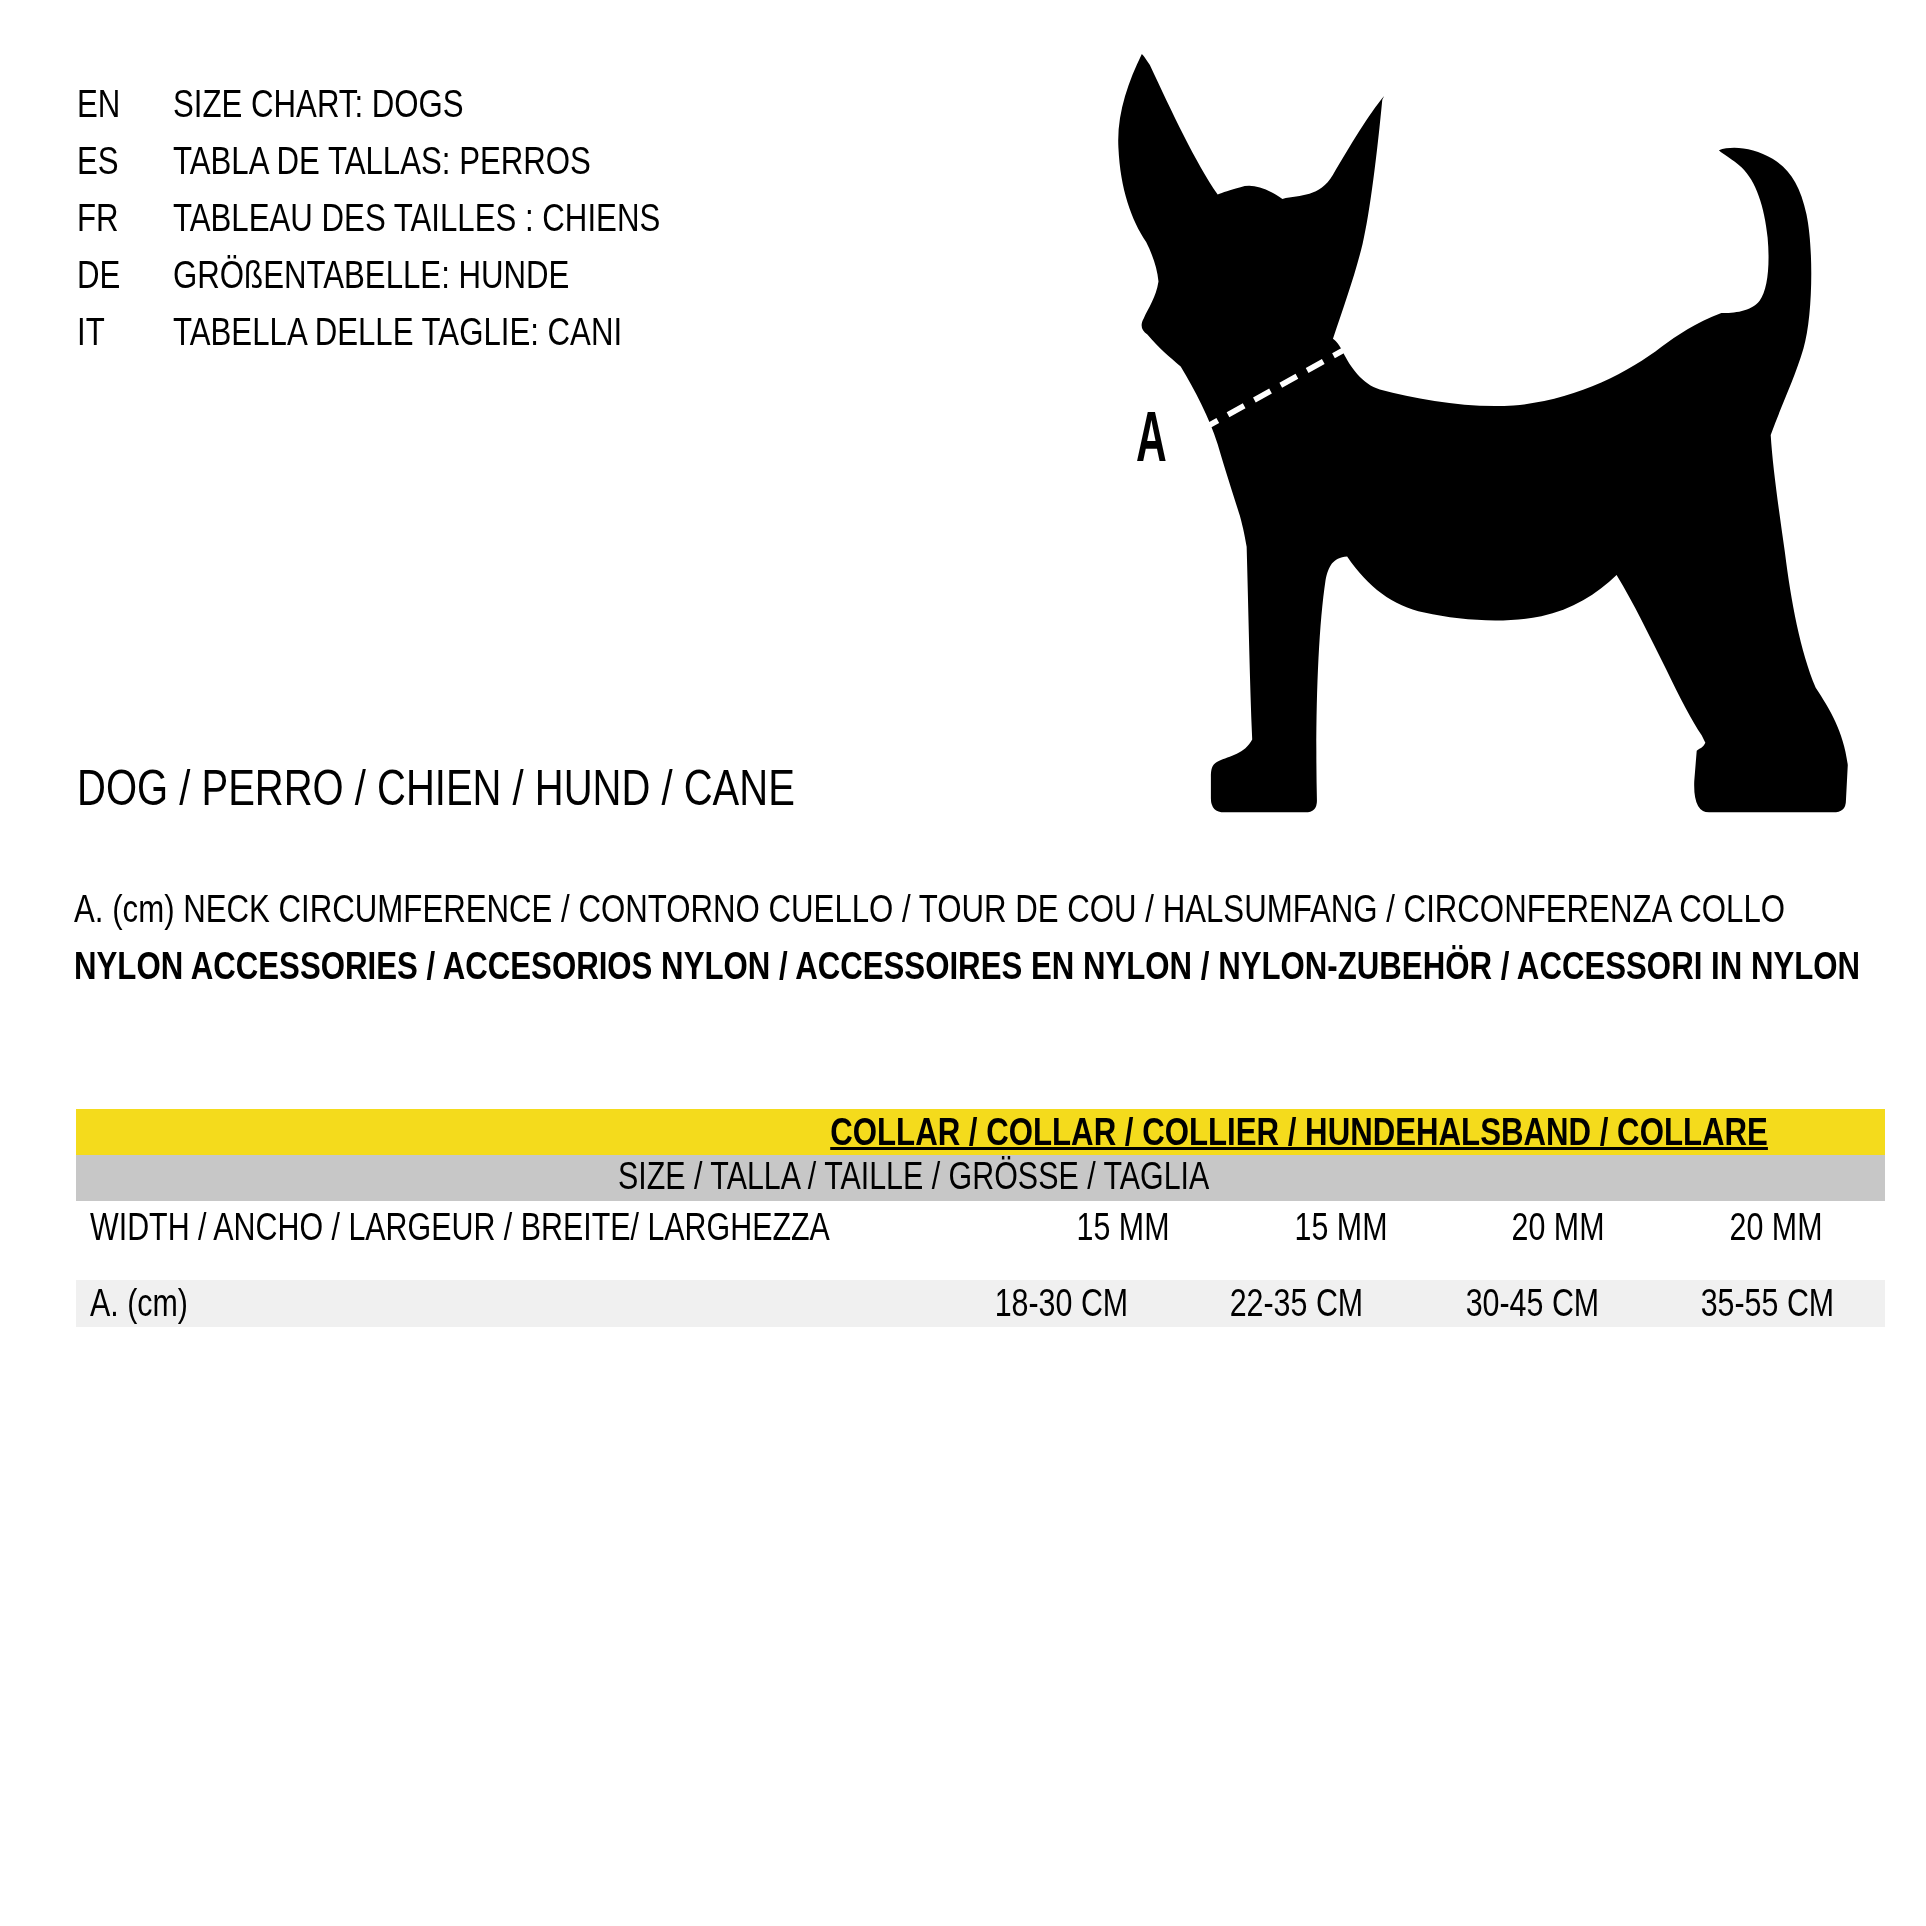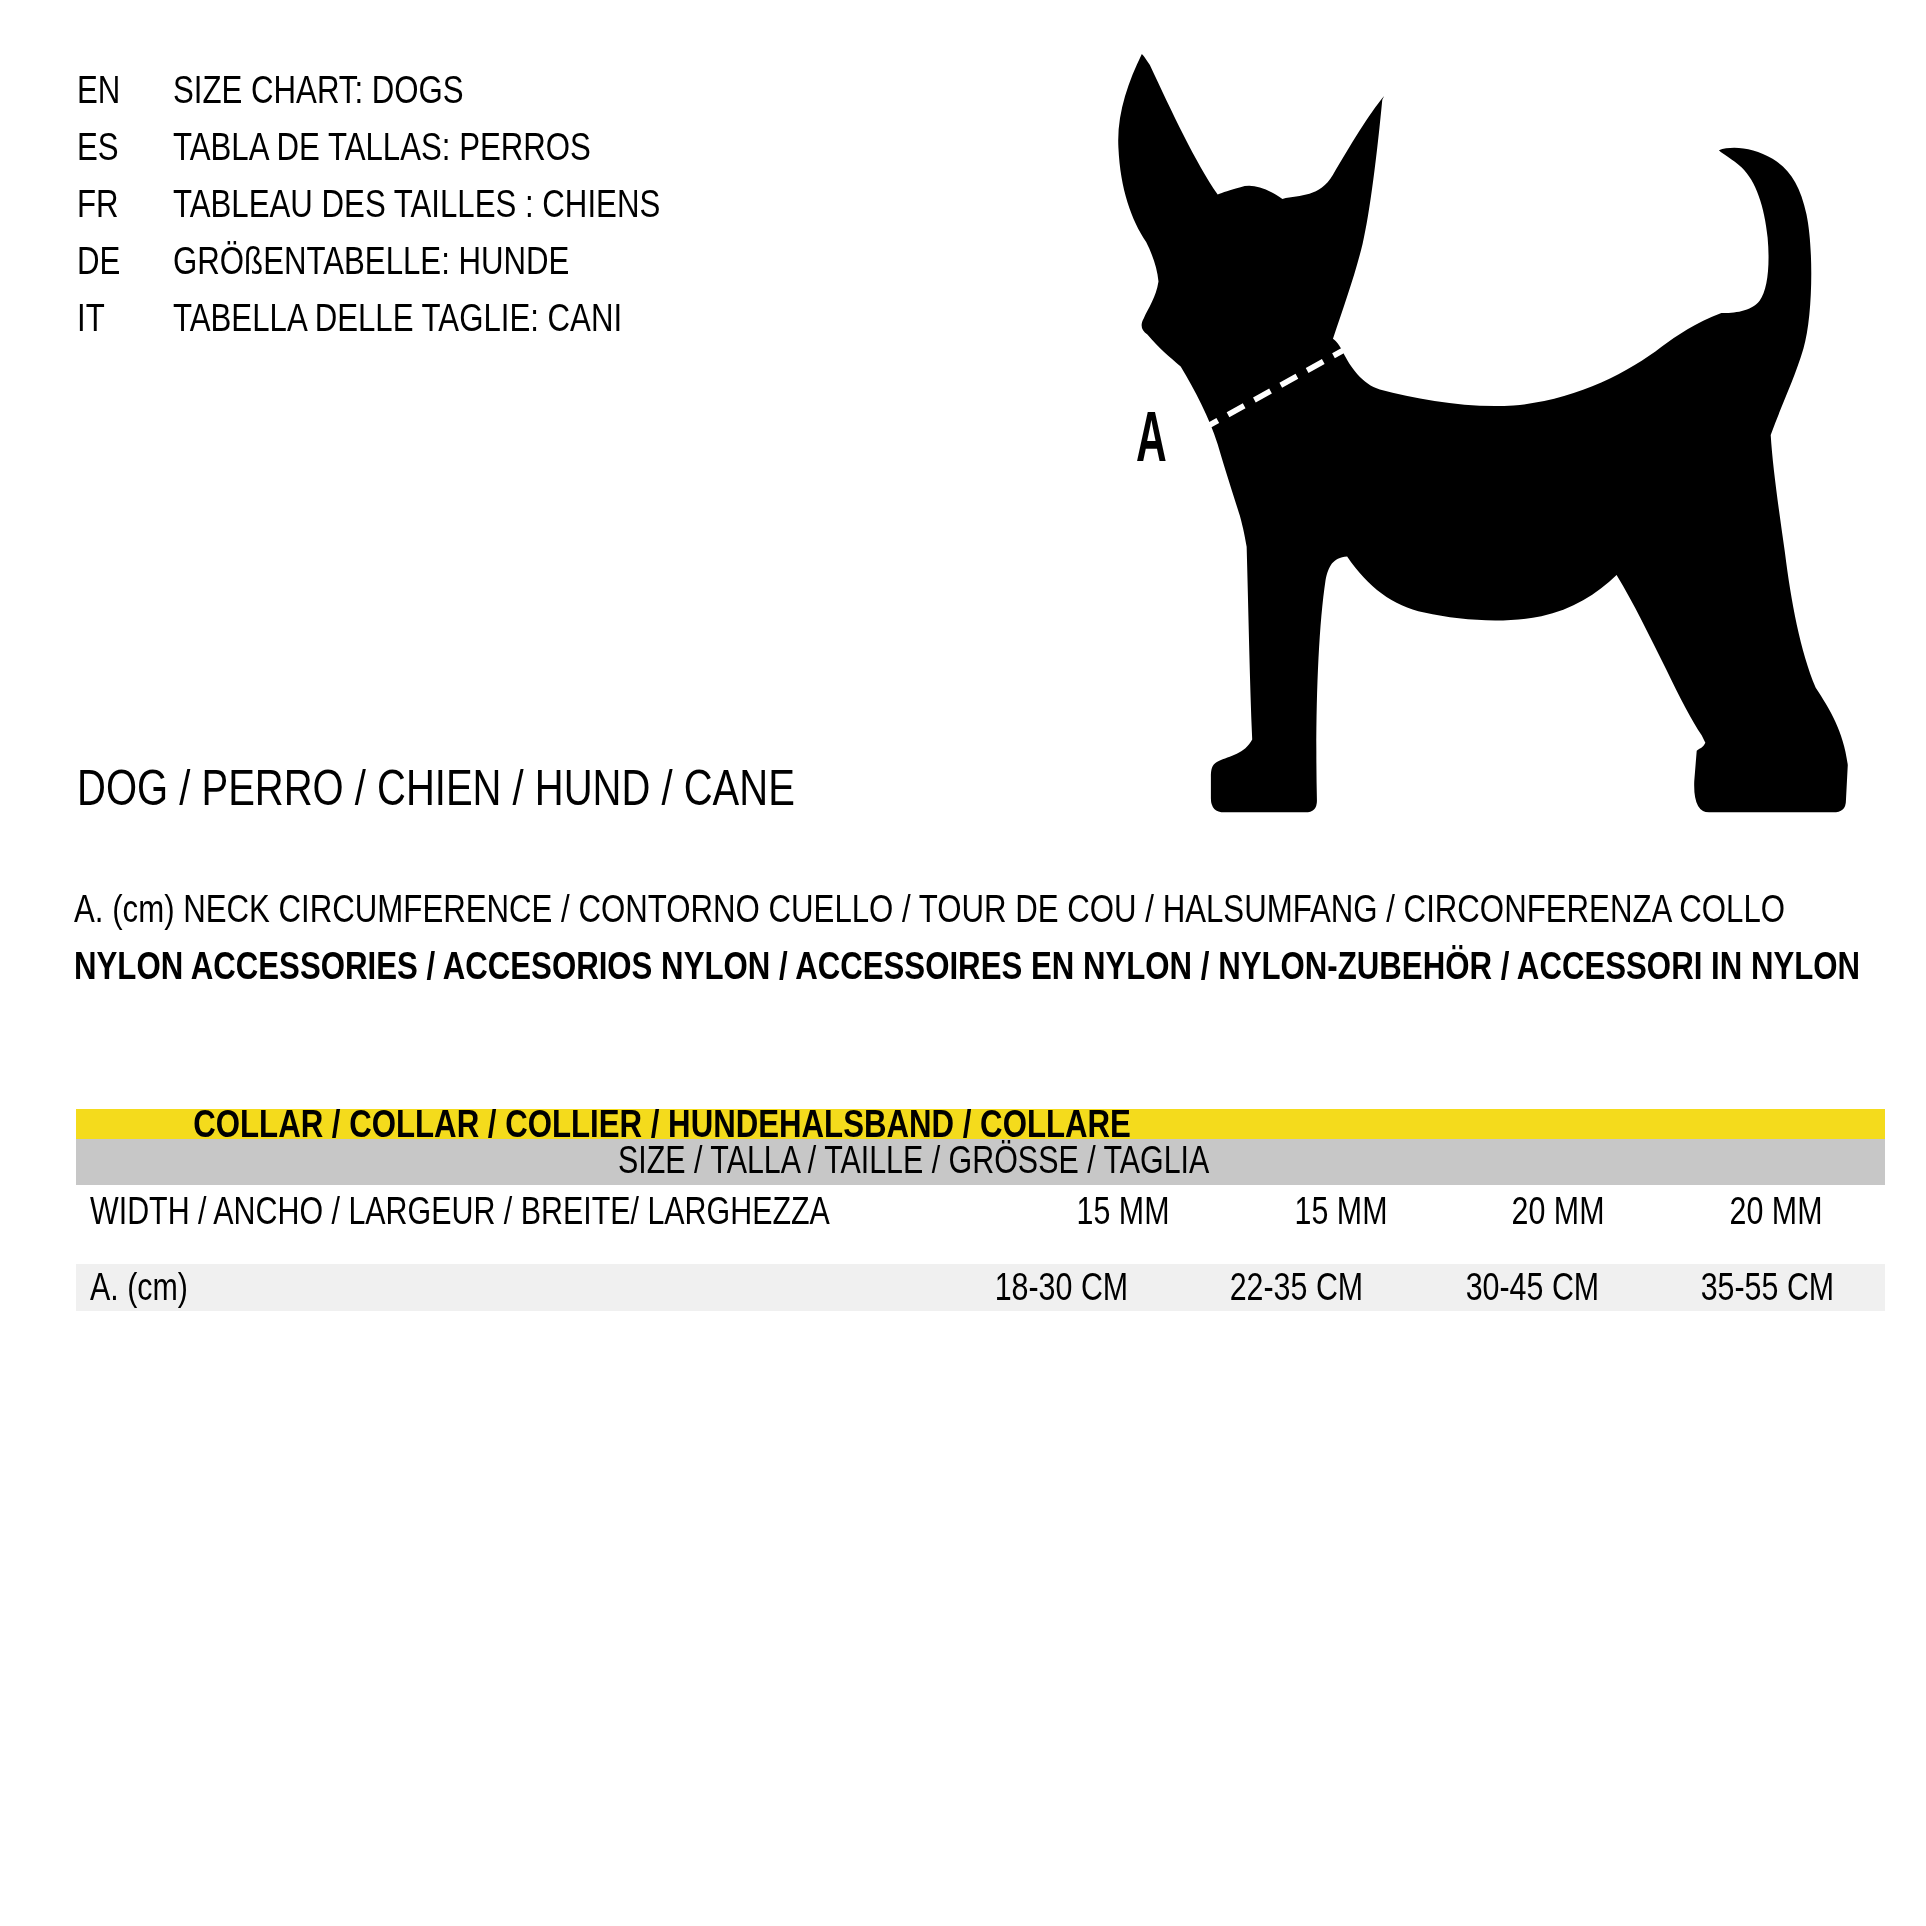--- a/index.html
+++ b/index.html
@@ -4,38 +4,38 @@
 <style>
   html,body{margin:0;padding:0;background:#fff;}
   body{font-family:"Liberation Sans","DejaVu Sans",sans-serif;color:#000;}
   #page{position:relative;width:1926px;height:1926px;background:#fff;overflow:hidden;}
 
   
   .cond{display:inline-block;transform:scaleX(0.8);transform-origin:0 50%;white-space:nowrap;}
   .cond-c{display:inline-block;transform:scaleX(0.8);transform-origin:50% 50%;white-space:nowrap;}
 
   
-  #legend{position:absolute;left:77px;top:61px;font-size:39px;line-height:57px;}
+  #legend{position:absolute;left:77px;top:75px;font-size:39px;line-height:57px;}
   .lang-row{display:flex;}
   .lang-code{width:96px;flex:0 0 96px;}
 
   
   #dog-figure{position:absolute;left:1103px;top:46px;width:783px;height:783px;}
   #measure-a{position:absolute;left:1136px;top:401px;font-size:71px;line-height:1;font-weight:700;}
   #measure-a .cond{transform:scaleX(0.6);}
 
   
   #dog-caption{position:absolute;left:77px;top:769px;font-size:50px;line-height:39px;}
   #note-measure{position:absolute;left:74px;top:889px;font-size:39px;line-height:39px;}
   #note-material{position:absolute;left:74px;top:946px;font-size:39px;line-height:39px;font-weight:700;}
 
   
   #size-table{position:absolute;left:76px;top:1109px;width:1809px;}
   .t-row{display:flex;align-items:center;width:100%;}
-  .t-head{height:30px;justify-content:flex-start;font-size:39px;font-weight:700;background:#F4DB1C;}
+  .t-head{height:46px;justify-content:flex-end;font-size:39px;font-weight:700;background:#F4DB1C;text-decoration:underline;}
   .t-r1{height:46px;background:#C7C7C7;flex-direction:column;}
   .t-r2{height:53px;background:#FFFFFF;}
   .t-r3{height:47px;background:#F0F0F0;margin-top:26px;}
   .t-label{flex:0 0 868px;padding-left:13.6px;box-sizing:border-box;font-size:38px;}
   .t-val{flex:1 1 0;text-align:center;font-size:38px;display:flex;justify-content:center;align-items:center;}
 </style>
 </head>
 <body>
 
 <div id="page">

